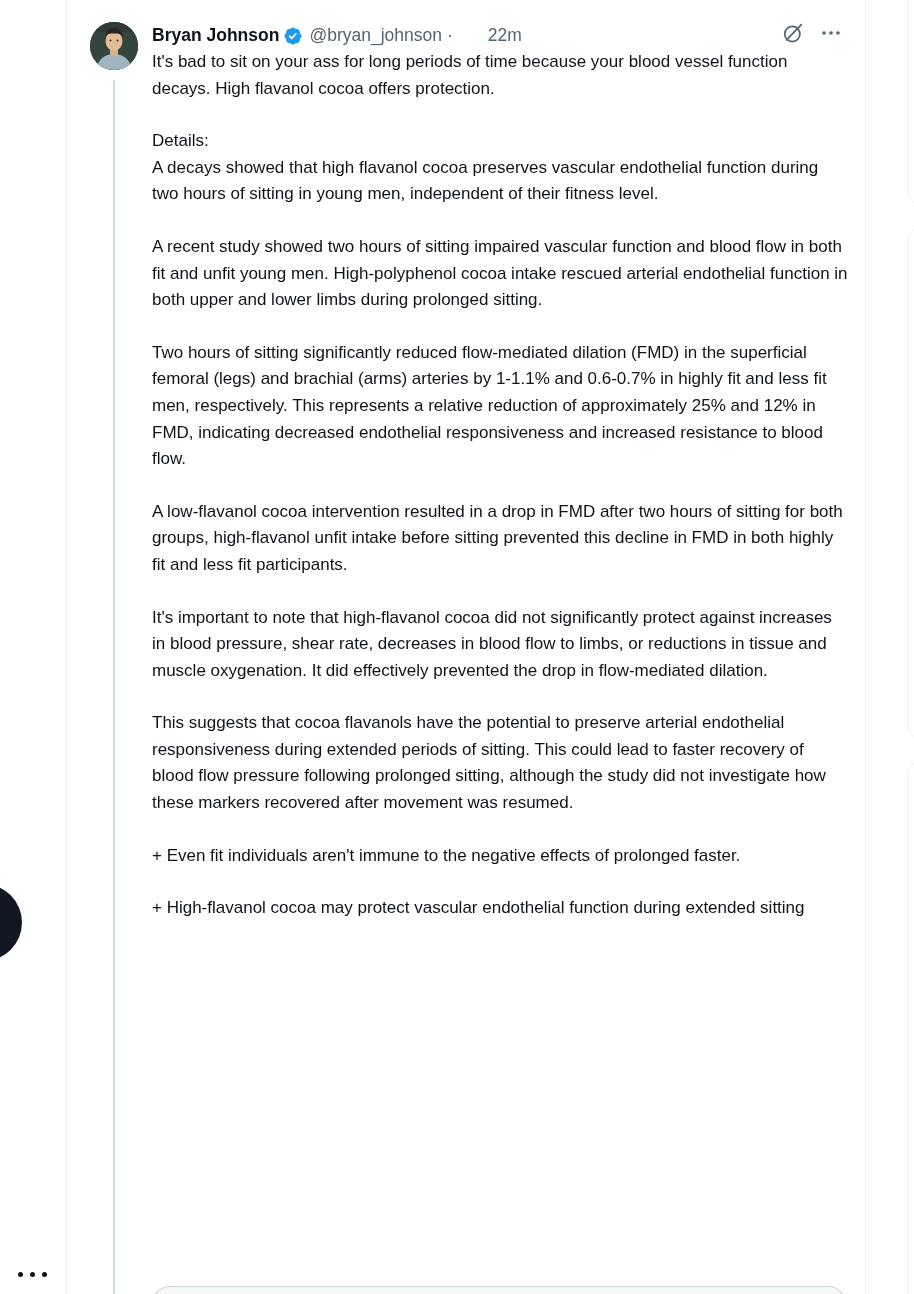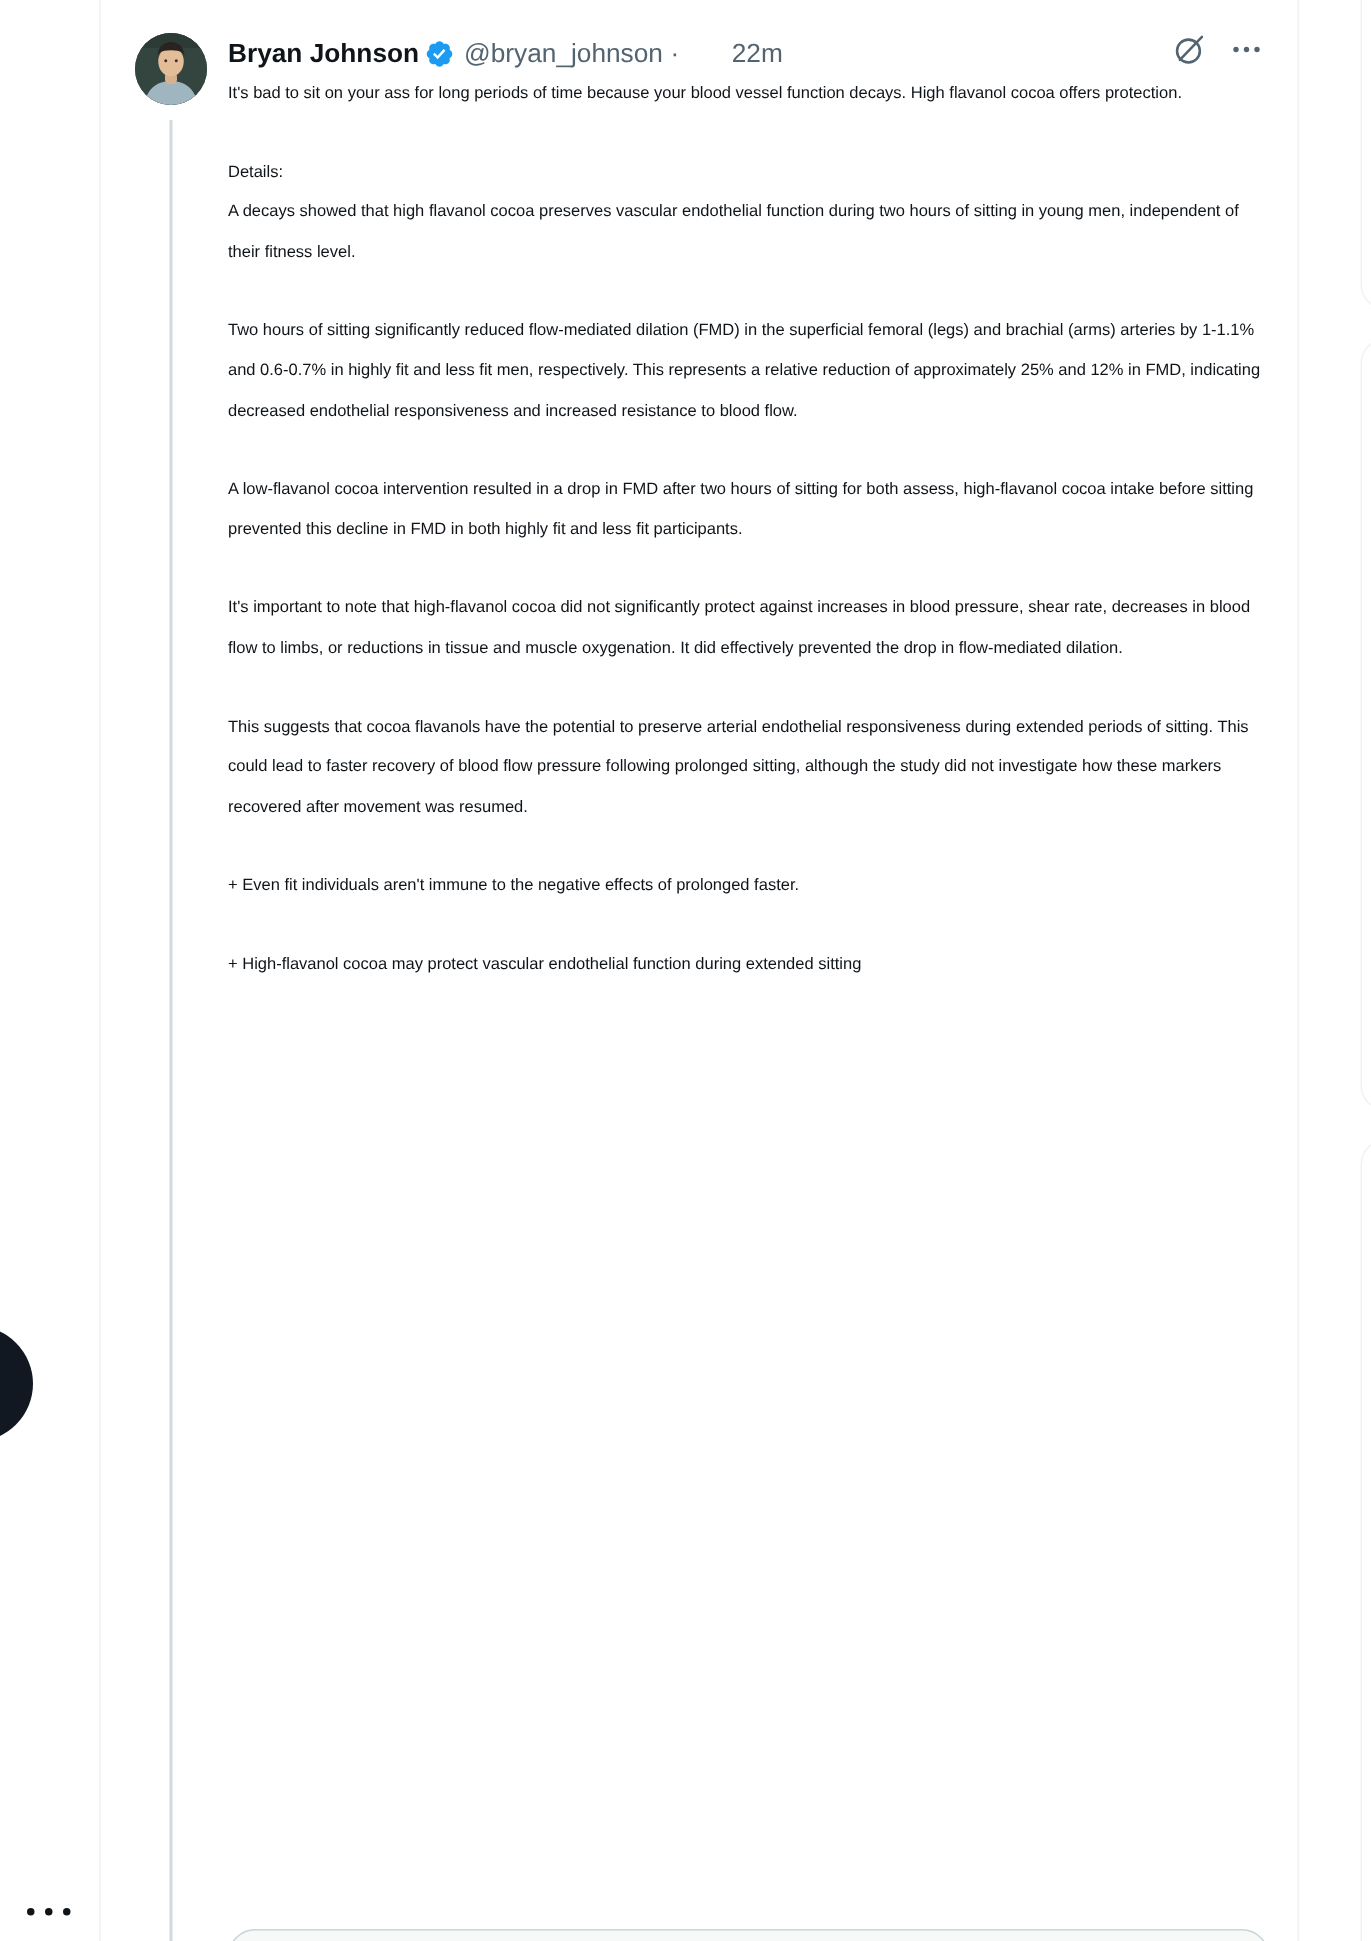--- a/index.html
+++ b/index.html
@@ -102,21 +102,21 @@
     align-items: center;
     justify-content: center;
     cursor: pointer;
     border: none;
     background: transparent;
     padding: 0;
   }
 
   
   .body-text p {
-    font-size: 11px;
+    font-size: 17px;
     line-height: 26.6px;
     color: #0f1419;
     white-space: pre-line;
     margin-top: 26px;
   }
   .body-text p:first-child { margin-top: 0; }
 
   
   .quoted-card {
     position: absolute;
@@ -223,22 +223,23 @@
       </svg>
       <span class="handle">@bryan_johnson</span>
       <span class="sep">·</span>
       <span class="timestamp">22m</span>
     </div>
 
     <div class="body-text">
       <p>It's bad to sit on your ass for long periods of time because your blood vessel function decays. High flavanol cocoa offers protection.</p>
       <p>Details:
 A decays showed that high flavanol cocoa preserves vascular endothelial function during two hours of sitting in young men, independent of their fitness level.</p>
+      <p>A recent study showed two hours of sitting impaired vascular function and blood flow in both fit and unfit young men. High-polyphenol cocoa intake rescued arterial endothelial function in both upper and lower limbs during prolonged sitting.</p>
       <p>Two hours of sitting significantly reduced flow-mediated dilation (FMD) in the superficial femoral (legs) and brachial (arms) arteries by 1-1.1% and 0.6-0.7% in highly fit and less fit men, respectively. This represents a relative reduction of approximately 25% and 12% in FMD, indicating decreased endothelial responsiveness and increased resistance to blood flow.</p>
-      <p>A low-flavanol cocoa intervention resulted in a drop in FMD after two hours of sitting for both assess, high-flavanol cocoa intake before sitting prevented this decline in FMD in both highly fit and less fit participants.</p>
+      <p>A low-flavanol cocoa intervention resulted in a drop in FMD after two hours of sitting for both groups, high-flavanol unfit intake before sitting prevented this decline in FMD in both highly fit and less fit participants.</p>
       <p>It's important to note that high-flavanol cocoa did not significantly protect against increases in blood pressure, shear rate, decreases in blood flow to limbs, or reductions in tissue and muscle oxygenation. It did effectively prevented the drop in flow-mediated dilation.</p>
       <p>This suggests that cocoa flavanols have the potential to preserve arterial endothelial responsiveness during extended periods of sitting. This could lead to faster recovery of blood flow pressure following prolonged sitting, although the study did not investigate how these markers recovered after movement was resumed.</p>
       <p>+ Even fit individuals aren't immune to the negative effects of prolonged faster.</p>
       <p>+ High-flavanol cocoa may protect vascular endothelial function during extended sitting</p>
     </div>
   </div>
 
   <div class="quoted-card"></div>
 
 </div>

